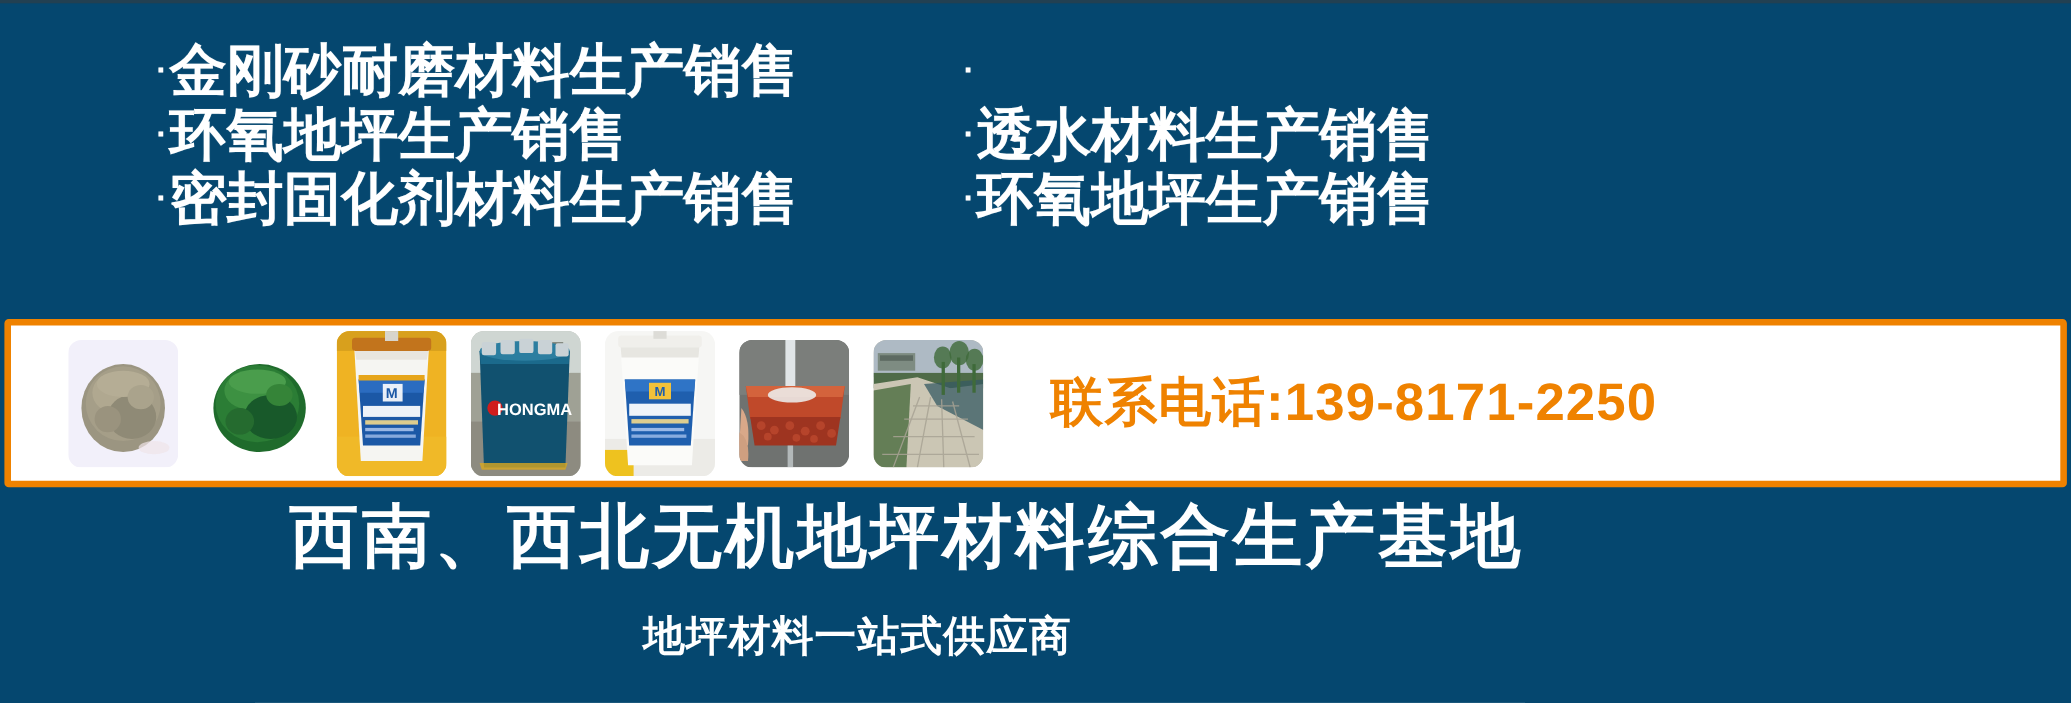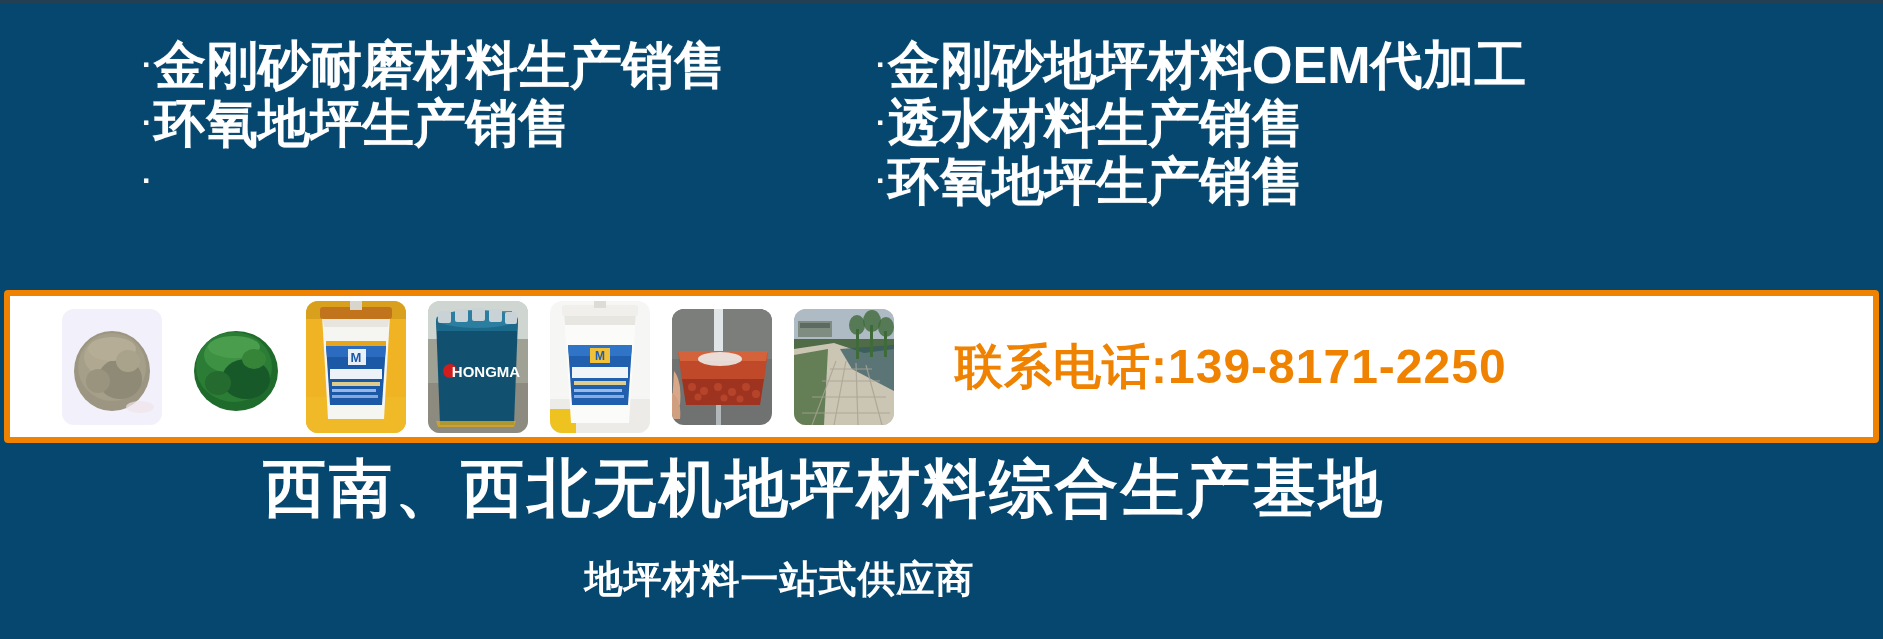--- a/index.html
+++ b/index.html
@@ -130,27 +130,27 @@
       <div class="feature-item">
         <span class="feature-bullet">·</span>
         <span class="feature-text">金刚砂耐磨材料生产销售</span>
       </div>
       <div class="feature-item">
         <span class="feature-bullet">·</span>
         <span class="feature-text">环氧地坪生产销售</span>
       </div>
       <div class="feature-item">
         <span class="feature-bullet">·</span>
+        <span class="feature-text">密封固化剂材料生产销售</span>
       </div>
     </div>
 
     <div class="feature-col right">
       <div class="feature-item">
         <span class="feature-bullet">·</span>
-        <span class="feature-text">金刚砂地坪材料OEM代加工</span>
       </div>
       <div class="feature-item">
         <span class="feature-bullet">·</span>
         <span class="feature-text">透水材料生产销售</span>
       </div>
       <div class="feature-item">
         <span class="feature-bullet">·</span>
         <span class="feature-text">环氧地坪生产销售</span>
       </div>
     </div>

